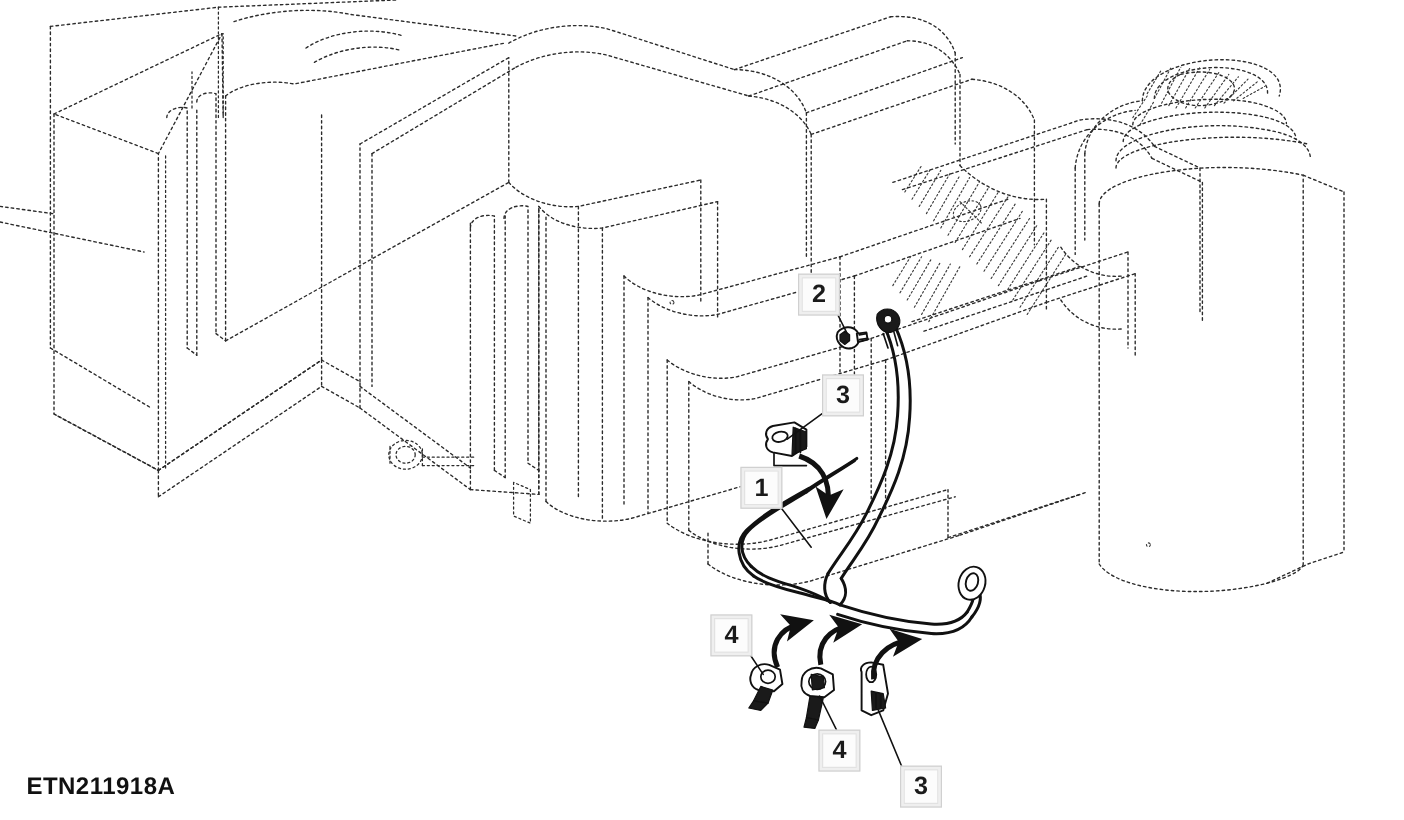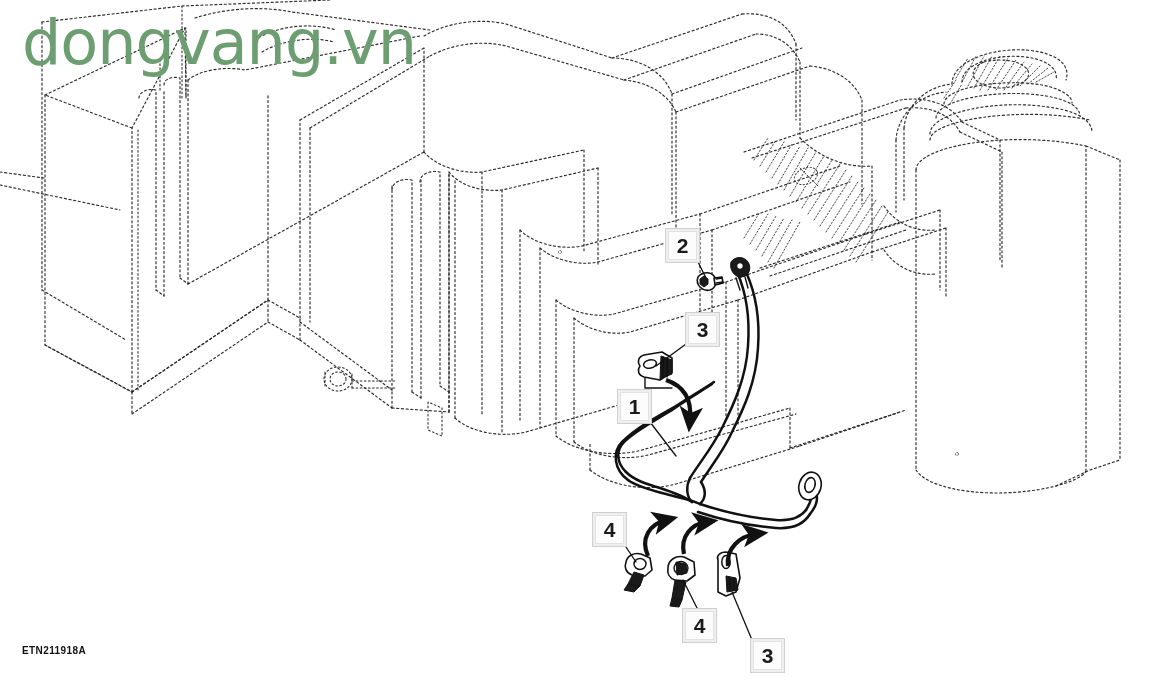--- a/index.html
+++ b/index.html
@@ -38,21 +38,21 @@
     user-select: none;
     white-space: nowrap;
     z-index: 5;
   }
   
   .part-number {
     position: absolute;
     left: 22px;
     top: 645px;
     font-family: "Liberation Sans", sans-serif;
-    font-size: 10px;
+    font-size: 20px;
     font-weight: bold;
     letter-spacing: 0.4px;
     color: #111111;
     z-index: 6;
   }
   
   .callout {
     position: absolute;
     width: 35px;
     height: 35px;
@@ -452,17 +452,16 @@
   <div class="callout" style="left:592px; top:512px;">
     <div class="callout-inner">4</div>
   </div>
   <div class="callout" style="left:682px; top:608px;">
     <div class="callout-inner">4</div>
   </div>
   <div class="callout" style="left:750px; top:638px;">
     <div class="callout-inner">3</div>
   </div>
 
-  <div class="watermark">dongvang.vn</div>
 
   <div class="part-number">ETN211918A</div>
 
 </div>
 
 </body></html>

